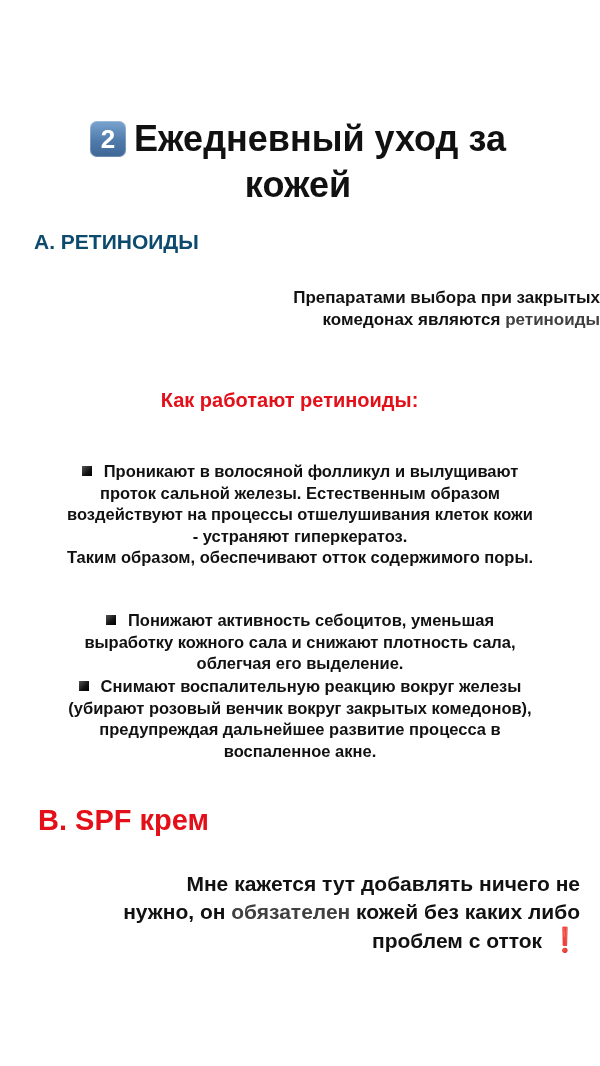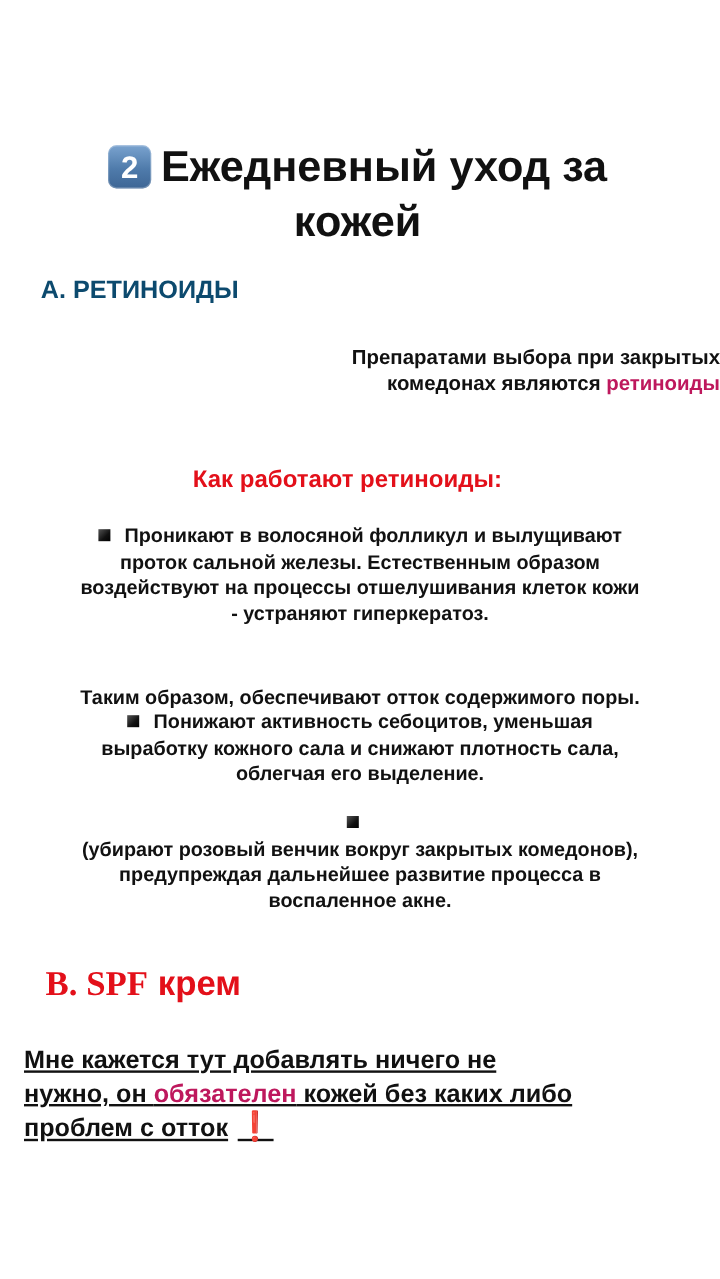--- a/index.html
+++ b/index.html
@@ -43,21 +43,21 @@
       font-weight: bold;
       color: #0c4a6e;
     }
     .intro {
       left: 0; width: 600px; top: 287px;
       text-align: right;
       font-size: 17px;
       font-weight: bold;
       line-height: 22px;
     }
-    .red { color: #be185d; }
+    .red { color: #404040; }
     .how {
       left: 0; width: 579px; top: 389px;
       text-align: center;
       font-size: 20px;
       font-weight: bold;
       color: #e3101a;
     }
     .para {
       left: 30px; width: 540px;
       text-align: center;
@@ -72,29 +72,28 @@
       margin-right: 12px;
       vertical-align: 1px;
     }
     .sec-b {
       left: 38px; top: 804px;
       font-size: 29px;
       font-weight: bold;
       color: #e3101a;
     }
     .sec-b .serif {
-      font-family: Liberation Serif, serif;
+      font-family: Liberation Sans, sans-serif;
     }
     .closing {
       left: 20px; width: 560px; top: 870px;
-      text-align: left;
+      text-align: right;
       font-size: 21px;
       font-weight: bold;
       line-height: 28px;
-      text-decoration: underline;
     }
     .exclaim {
       color: #e3101a;
       font-size: 24px;
       margin-left: 8px;
     }
   </style>
 </head>
 <body>
 
@@ -105,37 +104,37 @@
 
 <div class="abs sec-a">A. РЕТИНОИДЫ</div>
 
 <div class="abs intro">
   <span>Препаратами выбора при закрытых</span><br>
   <span>комедонах являются </span><span class="red">ретиноиды</span>
 </div>
 
 <div class="abs how">Как работают ретиноиды:</div>
 
-<div class="abs para" style="top:437px;">
+<div class="abs para" style="top:461px;">
   <span class="bullet-sq"></span><span>Проникают в волосяной фолликул и вылущивают</span><br>
   <span>проток сальной железы. Естественным образом</span><br>
   <span>воздействуют на процессы отшелушивания клеток кожи</span><br>
   <span>- устраняют гиперкератоз.</span>
 </div>
 
-<div class="abs para" style="top:572px;">Таким образом, обеспечивают отток содержимого поры.</div>
+<div class="abs para" style="top:547px;">Таким образом, обеспечивают отток содержимого поры.</div>
 
-<div class="abs para" style="top:592px;">
+<div class="abs para" style="top:610px;">
   <span class="bullet-sq"></span><span>Понижают активность себоцитов, уменьшая</span><br>
   <span>выработку кожного сала и снижают плотность сала,</span><br>
   <span>облегчая его выделение.</span>
 </div>
 
 <div class="abs para" style="top:676px;">
-  <span class="bullet-sq"></span><br>
+  <span class="bullet-sq"></span><span>Снимают воспалительную реакцию вокруг железы</span><br>
   <span>(убирают розовый венчик вокруг закрытых комедонов),</span><br>
   <span>предупреждая дальнейшее развитие процесса в</span><br>
   <span>воспаленное акне.</span>
 </div>
 
 <div class="abs sec-b">
   <span class="serif">B. SPF</span><span> крем</span>
 </div>
 
 <div class="abs closing">

